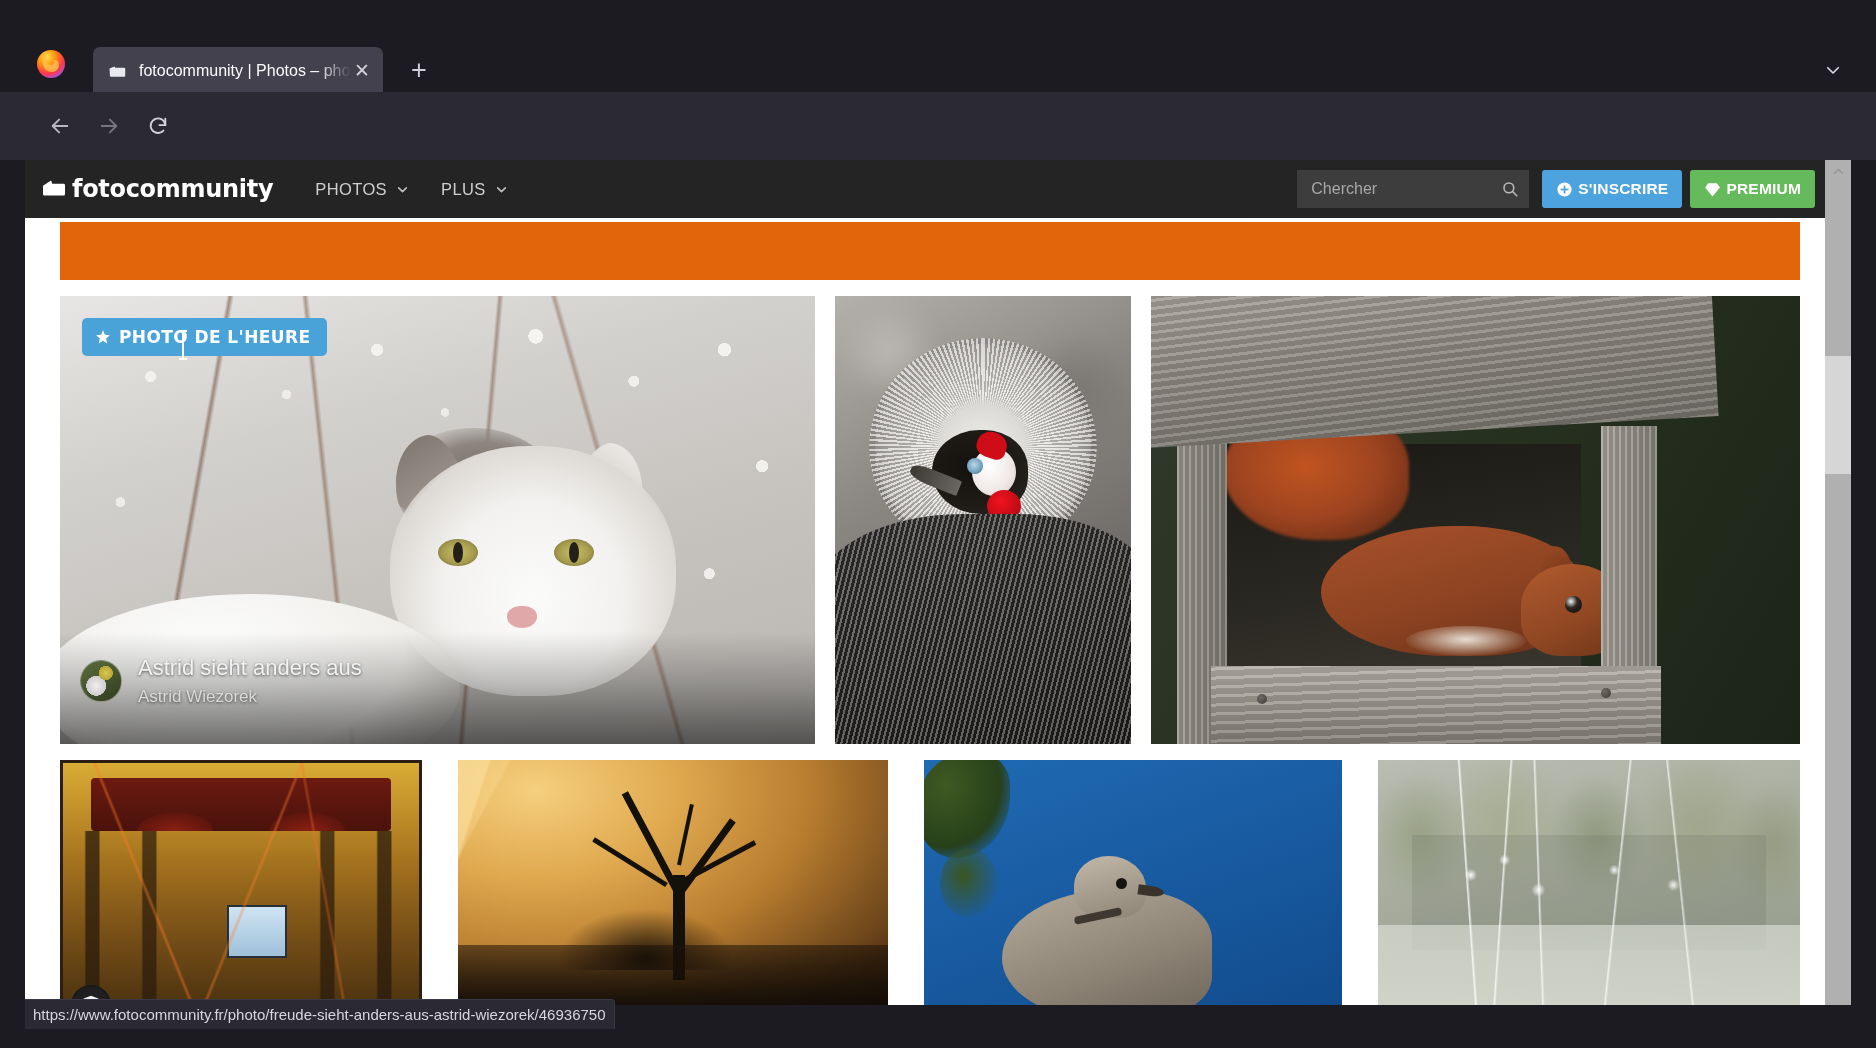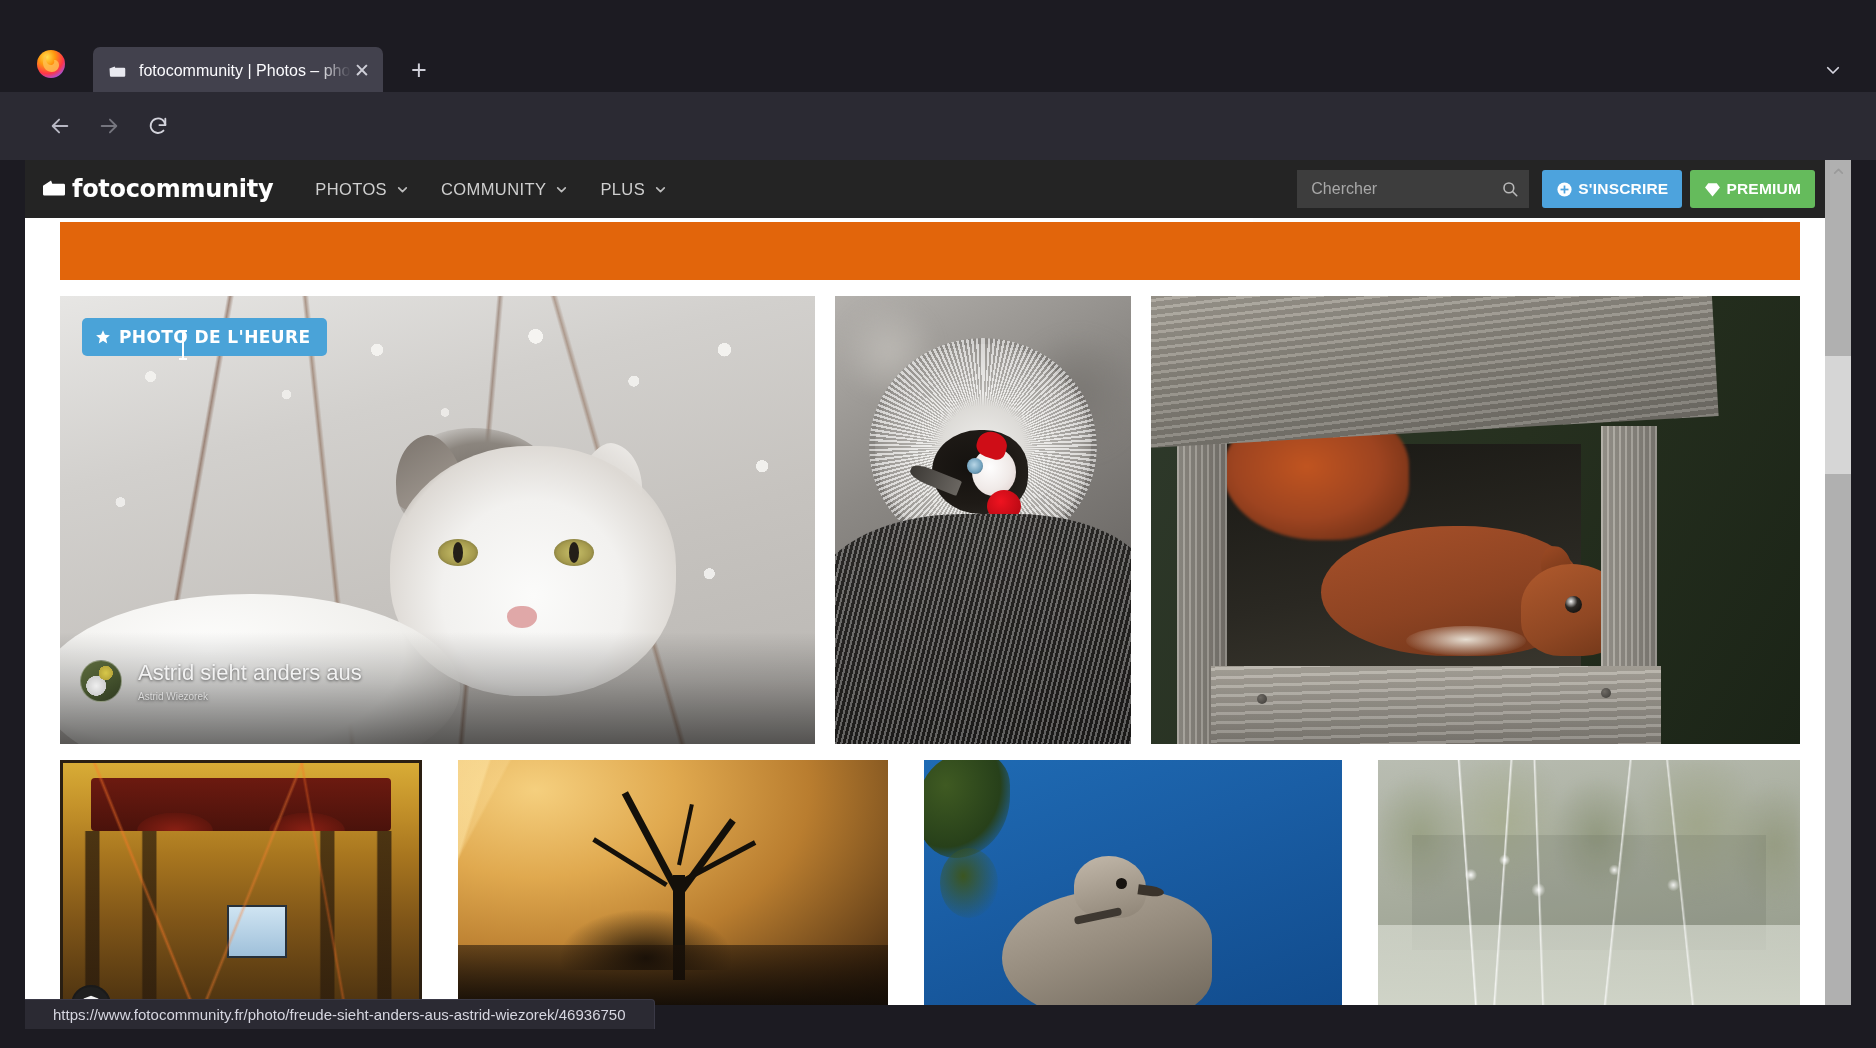--- a/index.html
+++ b/index.html
@@ -324,21 +324,21 @@
       radial-gradient(circle 14px at 38% 62%, #efefef 0%, #cfcfcf 70%, transparent 72%),
       linear-gradient(150deg, #5d6b3e 0%, #47552f 50%, #2f3a20 100%);
     border: 1px solid rgba(255,255,255,.35);
   }
   .caption-text { display: flex; flex-direction: column; justify-content: center; }
   .caption-title {
     color: #f2f2f2; font-size: 22px; line-height: 1.2;
     text-shadow: 0 1px 3px rgba(0,0,0,.6);
   }
   .caption-author {
-    color: #d9d9d9; font-size: 10px; margin-top: 5px;
+    color: #d9d9d9; font-size: 17px; margin-top: 5px;
     text-shadow: 0 1px 3px rgba(0,0,0,.6);
   }
 
   
   #photo-crane { left: 775px; top: 0; width: 296px; height: 448px;
     background: linear-gradient(150deg, #b4b1ad 0%, #8c8985 35%, #6d6a67 70%, #4e4c4a 100%);
   }
   #photo-crane .blur-bg {
     position: absolute; inset: 0;
     background:
@@ -663,21 +663,21 @@
 
   
   #status-bar {
     position: absolute; left: 25px; bottom: 19px;
     max-width: 800px; height: 30px;
     background: #2b2a33;
     border-top-right-radius: 4px;
     border: 1px solid #3a3946;
     border-left: none; border-bottom: none;
     display: flex; align-items: center;
-    padding: 0 28px;
+    padding: 0 8px;
     color: #d6d6e0;
     font-size: 15px;
     white-space: nowrap;
     z-index: 30;
   }
 
   
   #window-bottom {
     position: absolute; left: 0; bottom: 0;
     width: 1876px; height: 24px;
@@ -809,28 +809,20 @@
 
       <div class="nav-item">
         <span>PHOTOS</span>
         <span class="caret">
           <svg width="13" height="13" viewBox="0 0 24 24" fill="none" stroke="currentColor" stroke-width="3" stroke-linecap="round" stroke-linejoin="round">
               <polyline points="5,9 12,16 19,9"></polyline>
             </svg>
         </span>
       </div>
       <div class="nav-item">
-        <span>COMMUNITY</span>
-        <span class="caret">
-          <svg width="13" height="13" viewBox="0 0 24 24" fill="none" stroke="currentColor" stroke-width="3" stroke-linecap="round" stroke-linejoin="round">
-              <polyline points="5,9 12,16 19,9"></polyline>
-            </svg>
-        </span>
-      </div>
-      <div class="nav-item">
         <span>PLUS</span>
         <span class="caret">
           <svg width="13" height="13" viewBox="0 0 24 24" fill="none" stroke="currentColor" stroke-width="3" stroke-linecap="round" stroke-linejoin="round">
               <polyline points="5,9 12,16 19,9"></polyline>
             </svg>
         </span>
       </div>
 
       <div id="header-right">
         <div id="search-box">

